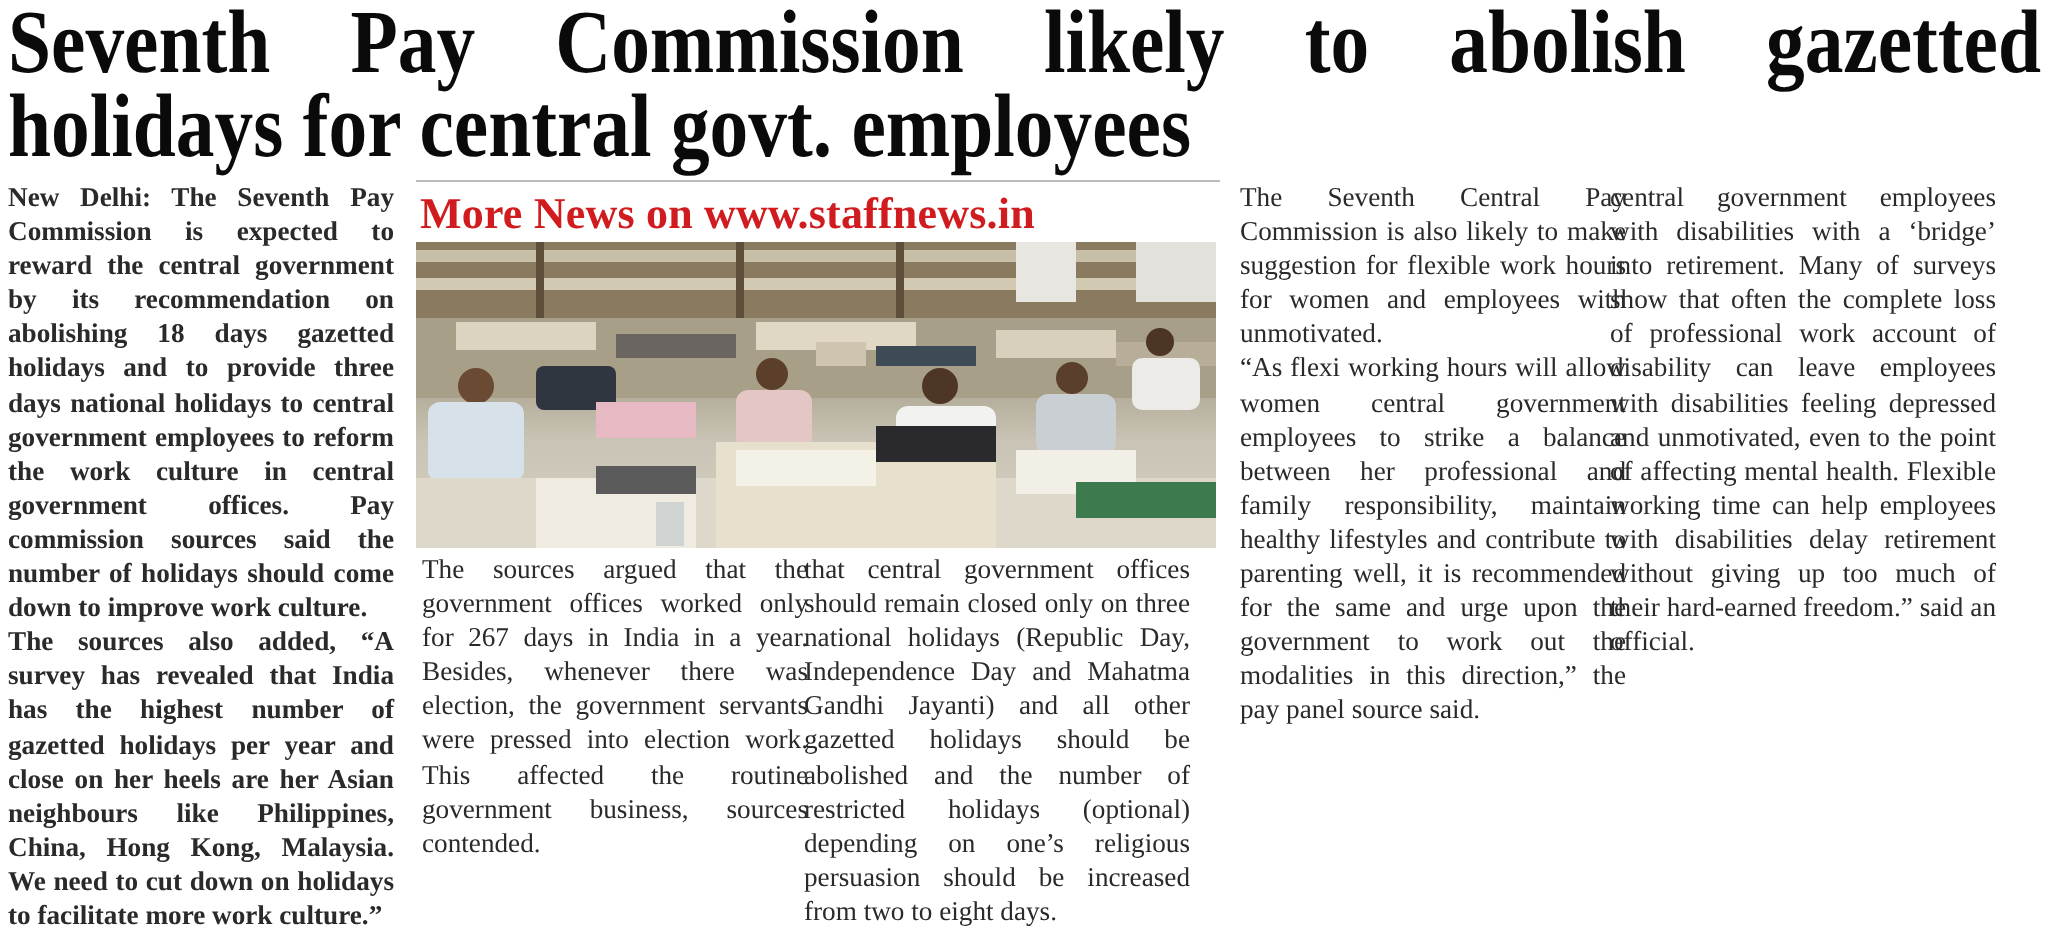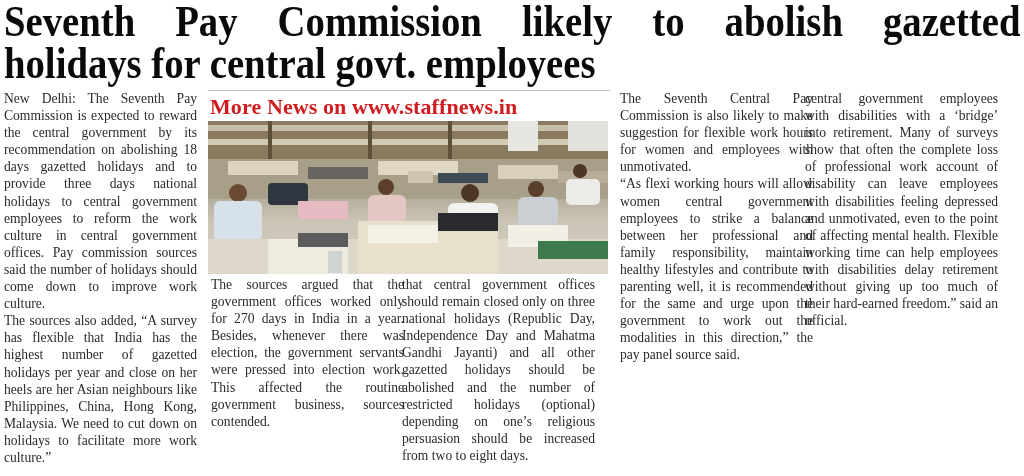--- a/index.html
+++ b/index.html
@@ -11,21 +11,21 @@
     transform:scaleX(0.86); transform-origin:left top; width:1182px;
     text-align:justify; text-align-last:left; color:#0a0a0a;
   }
   .headline .l1 { display:block; text-align:justify; text-align-last:justify; }
   .headline .l2 { display:block; }
   .col {
     position:absolute; font-size:13.6px; line-height:17.1px; text-align:justify;
     color:#2a2a2a;
   }
   .col p { margin:0; }
-  #col1 { left:4px; top:90px; width:193px; }
+  #col1 { left:4px; top:90px; width:193px;font-weight:bold; }
   #col2 { left:211px; top:276px; width:193px; }
   #col3 { left:402px; top:276px; width:193px; }
   #col4 { left:620px; top:90px; width:193px; }
   #col5 { left:805px; top:90px; width:193px; }
   .photo-box { position:absolute; left:208px; top:91px; width:402px; height:183px; }
   .promo {
     position:absolute; left:2px; top:3px; font-family:"Liberation Serif", serif;
     font-weight:bold; font-size:22px; color:#d01c1f; white-space:nowrap; letter-spacing:0.1px;
   }
   .photo {
@@ -38,21 +38,21 @@
 </head>
 <body>
 
 <h1 class="headline" style="margin:0;">
   <span class="l1">Seventh Pay Commission likely to abolish gazetted</span>
   <span class="l2">holidays for central govt. employees</span>
 </h1>
 
 <div class="col" id="col1">
   <p>New Delhi: The Seventh Pay Commission is expected to reward the central government by its recommendation on abolishing 18 days gazetted holidays and to provide three days national holidays to central government employees to reform the work culture in central government offices. Pay commission sources said the number of holidays should come down to improve work culture.</p>
-  <p>The sources also added, “A survey has flexible that India has the highest number of gazetted holidays per year and close on her heels are her Asian neighbours like Philippines, China, Hong Kong, Malaysia. We need to cut down on holidays to facilitate more work culture.”</p>
+  <p>The sources also added, “A survey has revealed that India has the highest number of gazetted holidays per year and close on her heels are her Asian neighbours like Philippines, China, Hong Kong, Malaysia. We need to cut down on holidays to facilitate more work culture.”</p>
 </div>
 
 <div class="topline"></div>
 <div class="photo-box">
   <div class="promo">More News on www.staffnews.in</div>
   <div class="photo">
     <svg width="400" height="153" viewBox="0 0 400 153">
 
       <rect x="0" y="0" width="400" height="38" fill="#8a7a60"></rect>
       <rect x="0" y="4" width="400" height="6" fill="#c8bfa8"></rect>
@@ -93,21 +93,21 @@
       <rect x="230" y="92" width="60" height="18" fill="#2a2a2e"></rect>
       <rect x="300" y="104" width="60" height="22" fill="#f2efe6"></rect>
       <rect x="330" y="120" width="70" height="18" fill="#3d7a4e"></rect>
       <rect x="90" y="112" width="50" height="14" fill="#5b5b5b"></rect>
       <rect x="120" y="130" width="14" height="22" fill="#cfd3d2"></rect>
     </svg>
   </div>
 </div>
 
 <div class="col" id="col2">
-  <p>The sources argued that the government offices worked only for 270 days in India in a year. Besides, whenever there was election, the government servants were pressed into election work. This affected the routine government business, sources contended.</p>
+  <p>The sources argued that the government offices worked only for 267 days in India in a year. Besides, whenever there was election, the government servants were pressed into election work. This affected the routine government business, sources contended.</p>
 </div>
 
 <div class="col" id="col3">
   <p>that central government offices should remain closed only on three national holidays (Republic Day, Independence Day and Mahatma Gandhi Jayanti) and all other gazetted holidays should be abolished and the number of restricted holidays (optional) depending on one’s religious persuasion should be increased from two to eight days.</p>
 </div>
 
 <div class="col" id="col4">
   <p>The Seventh Central Pay Commission is also likely to make suggestion for flexible work hours for women and employees with unmotivated.</p>
   <p>“As flexi working hours will allow women central government employees to strike a balance between her professional and family responsibility, maintain healthy lifestyles and contribute to parenting well, it is recommended for the same and urge upon the government to work out the modalities in this direction,” the pay panel source said.</p>
 </div>

